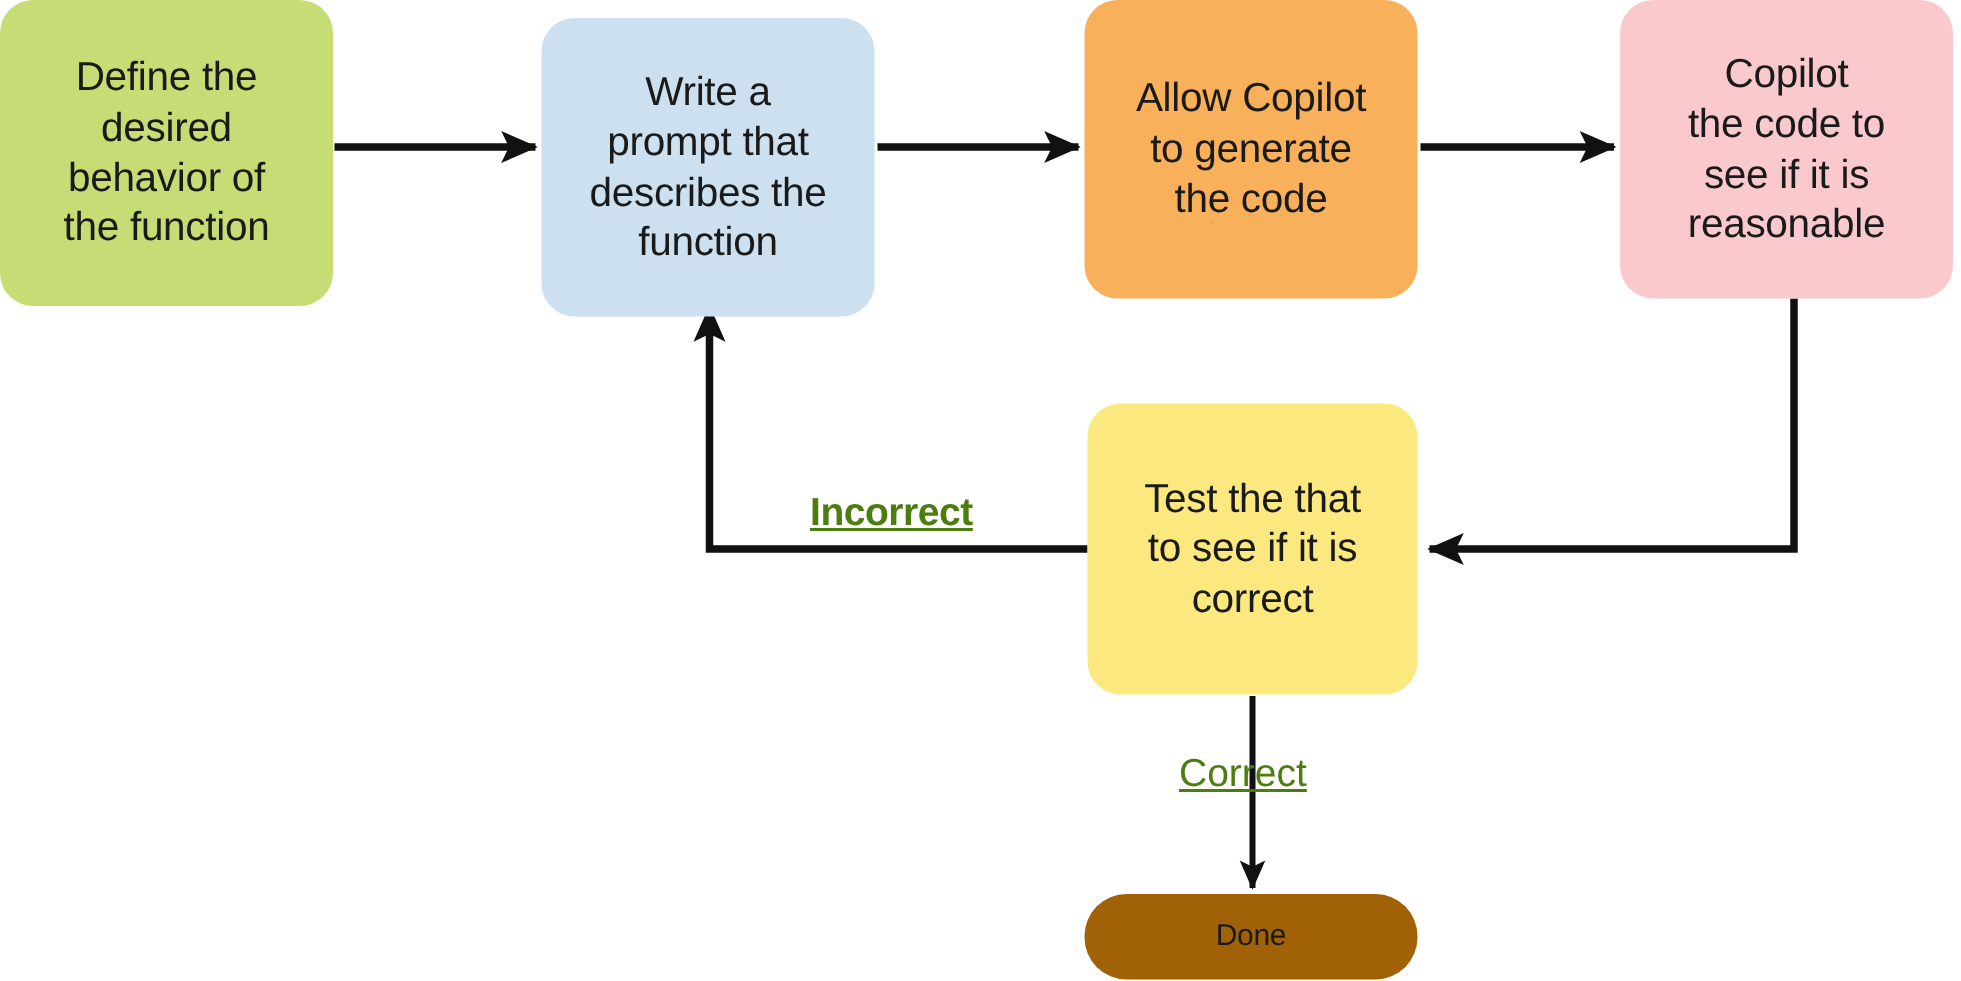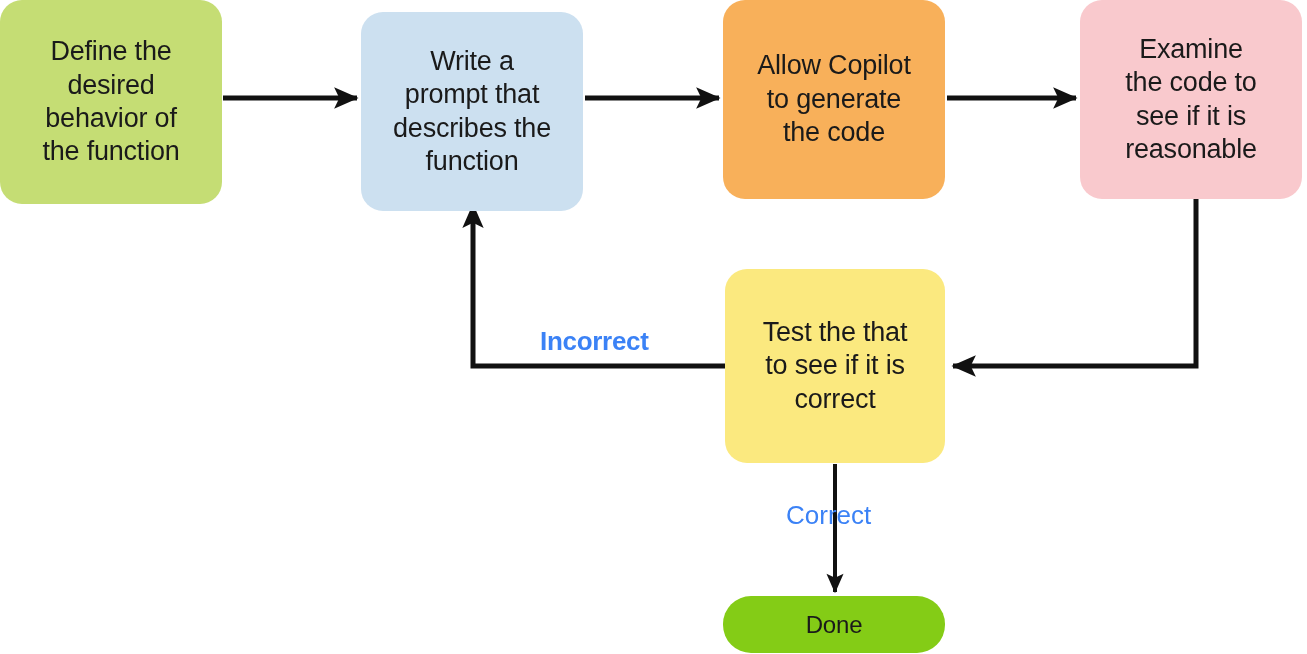--- a/index.html
+++ b/index.html
@@ -48,29 +48,30 @@
   #node-examine {
     left: 1080px; top: 0px;  width: 222px; height: 199px;
     background: #f9c9cd; border-radius: 22px;
   }
   #node-test {
     left: 725px; top: 269px; width: 220px; height: 194px;
     background: #fbe97f; border-radius: 22px;
   }
   #node-done {
     left: 723px; top: 596px; width: 222px; height: 57px;
-    background: #84cc16; border-radius: 28px;
-    font-size: 24px;
+    background: #a16207; border-radius: 28px;
+    font-size: 20px;
   }
   .edge-label {
     position: absolute;
-    color: #3b82f6;
+    color: #4d7c0f;
     font-family: "Liberation Sans", sans-serif;
     font-size: 26px;
     white-space: nowrap;
+    text-decoration: underline;
   }
   #label-incorrect {
     left: 540px; top: 326px;
     font-weight: bold;
     letter-spacing: -0.3px;
   }
   #label-correct {
     left: 786px; top: 500px;
     font-weight: normal;
   }
@@ -125,21 +126,21 @@
 
   <div class="node" id="node-prompt">Write a
 prompt that
 describes the
 function</div>
 
   <div class="node" id="node-generate">Allow Copilot
 to generate
 the code</div>
 
-  <div class="node" id="node-examine">Examine
+  <div class="node" id="node-examine">Copilot
 the code to
 see if it is
 reasonable</div>
 
   <div class="node" id="node-test">Test the that
 to see if it is
 correct</div>
 
   <div class="node" id="node-done">Done</div>
 

